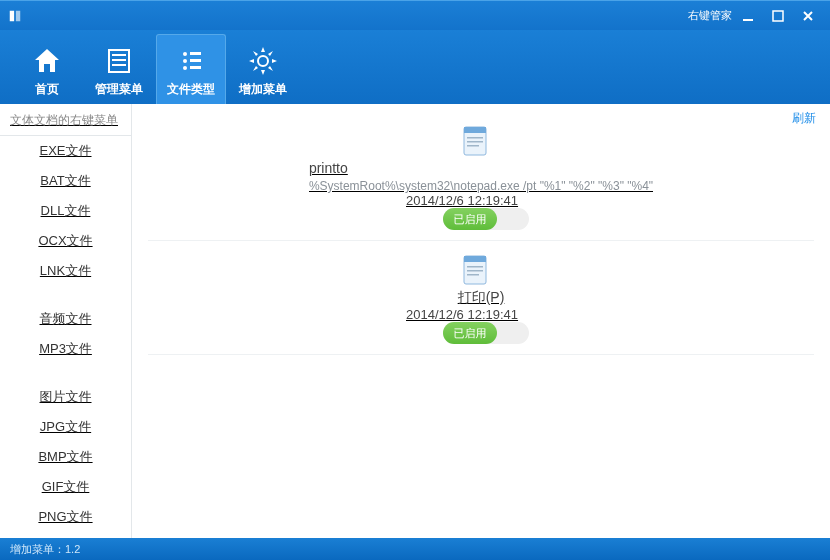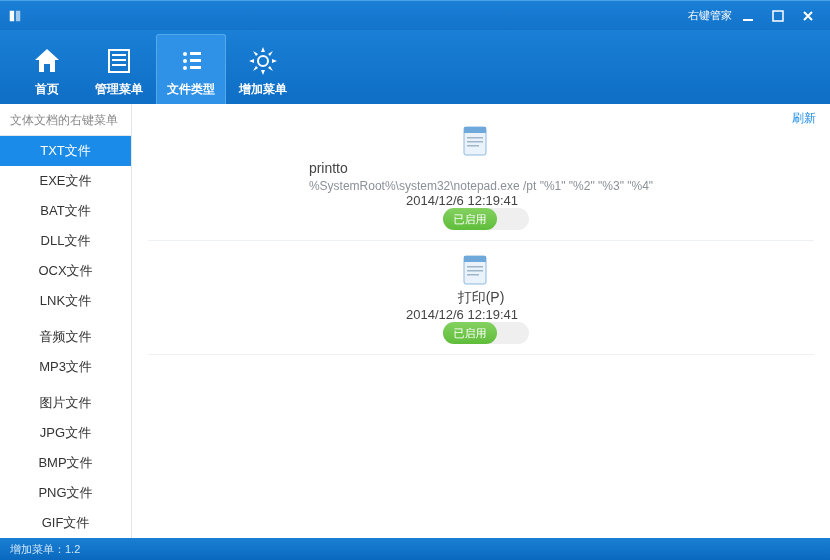--- a/index.html
+++ b/index.html
@@ -41,20 +41,21 @@
   border: 1px solid #55a9ea;
   border-bottom: none;
 }
 .top-nav .item .nav-icon { width: 32px; height: 32px; }
 .top-nav .item span { font-size: 12px; margin-top: 4px; }
 
 .body {
   display: flex;
   height: calc(100% - 30px - 74px - 22px);
   background: #fff;
+  text-decoration: underline;
 }
 
 .sidebar {
   width: 132px;
   border-right: 1px solid #e3e7ea;
   display: flex; flex-direction: column;
   overflow-y: auto;
 }
 .sidebar .section-title {
   font-size: 12px; color: #888;
@@ -193,35 +194,34 @@
         <path d="M16 2 L18 7 L14 7 Z M16 30 L18 25 L14 25 Z M2 16 L7 14 L7 18 Z M30 16 L25 14 L25 18 Z M6 6 L11 9 L9 11 Z M26 26 L21 23 L23 21 Z M26 6 L23 11 L21 9 Z M6 26 L9 21 L11 23 Z" fill="#fff"></path>
       </svg>
     <span>增加菜单</span>
   </div>
 </div>
 
 <div class="body">
   <div class="sidebar">
     <div class="section-title">文体文档的右键菜单</div>
 
-    <div class="side-item selected">TXT文件</div>
     <div class="side-item">EXE文件</div>
     <div class="side-item">BAT文件</div>
     <div class="side-item">DLL文件</div>
     <div class="side-item">OCX文件</div>
     <div class="side-item">LNK文件</div>
     <div class="spacer"></div>
     <div class="side-item">音频文件</div>
     <div class="side-item">MP3文件</div>
     <div class="spacer"></div>
     <div class="side-item">图片文件</div>
     <div class="side-item">JPG文件</div>
     <div class="side-item">BMP文件</div>
+    <div class="side-item">GIF文件</div>
     <div class="side-item">PNG文件</div>
-    <div class="side-item">GIF文件</div>
   </div>
 
   <div class="content">
     <a class="refresh">刷新</a>
     <div class="entry-list">
 
       <div class="entry">
         <svg class="file-icon" viewBox="0 0 38 38">
           <rect x="7" y="5" width="22" height="28" rx="2" fill="#eaf3fb" stroke="#8fb8de"></rect>
           <rect x="7" y="5" width="22" height="6" fill="#6fa9dc"></rect>

